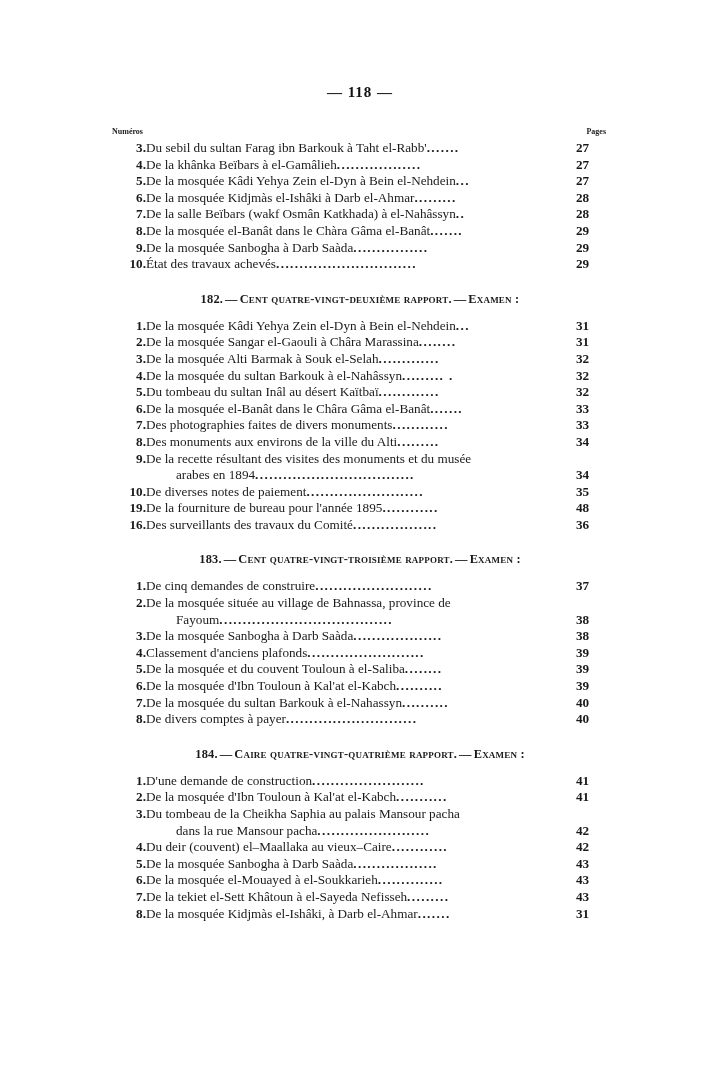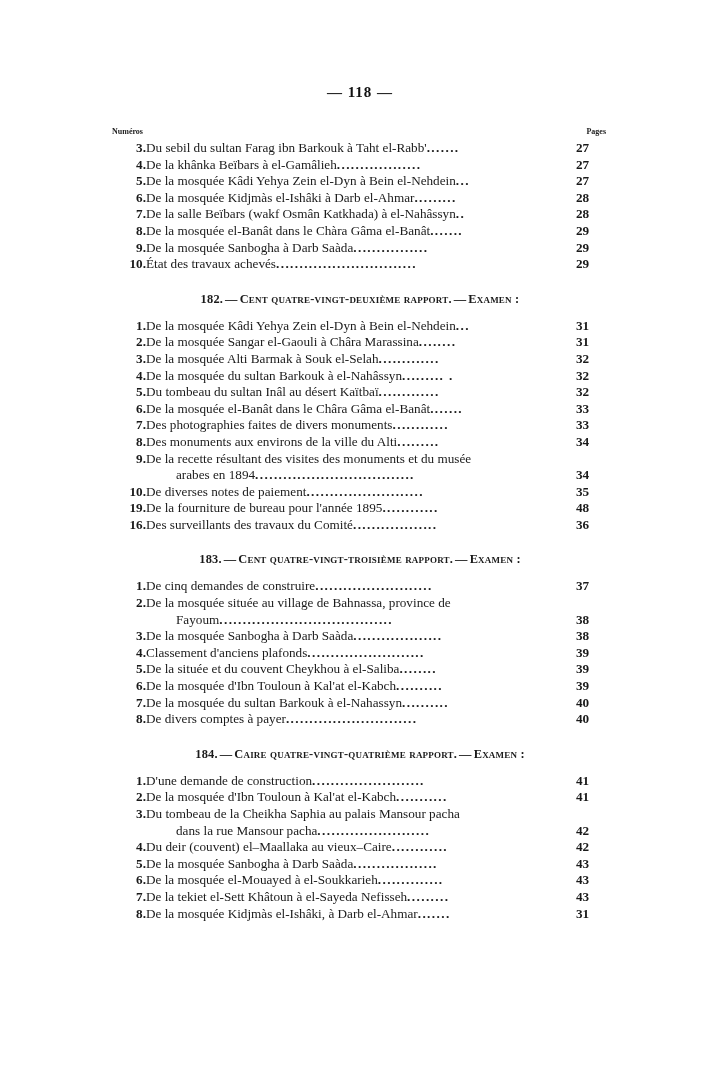--- a/index.html
+++ b/index.html
@@ -273,21 +273,21 @@
         <td class="entry"><span>De la mosquée Sanbogha à Darb Saàda</span><span class="leaders">...................</span></td>
         <td class="pg">38</td>
       </tr>
       <tr>
         <td class="num">4.</td>
         <td class="entry"><span>Classement d'anciens plafonds</span><span class="leaders">.........................</span></td>
         <td class="pg">39</td>
       </tr>
       <tr>
         <td class="num">5.</td>
-        <td class="entry"><span>De la située et du couvent Cheykhou à el-Saliba</span><span class="leaders">........</span></td>
+        <td class="entry"><span>De la mosquée et du couvent Touloun à el-Saliba</span><span class="leaders">........</span></td>
         <td class="pg">39</td>
       </tr>
       <tr>
         <td class="num">6.</td>
         <td class="entry"><span>De la mosquée d'Ibn Touloun à Kal'at el-Kabch</span><span class="leaders">..........</span></td>
         <td class="pg">39</td>
       </tr>
       <tr>
         <td class="num">7.</td>
         <td class="entry"><span>De la mosquée du sultan Barkouk à el-Nahassyn</span><span class="leaders">..........</span></td>

